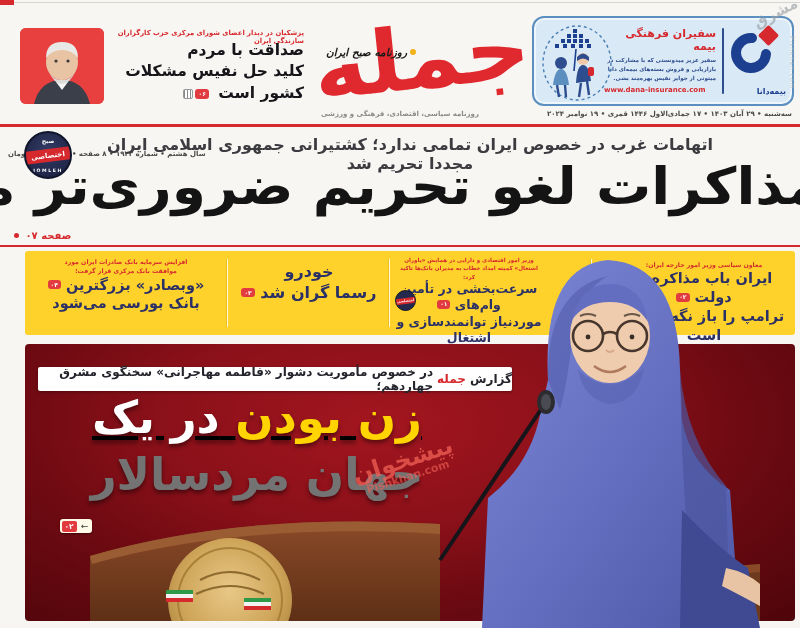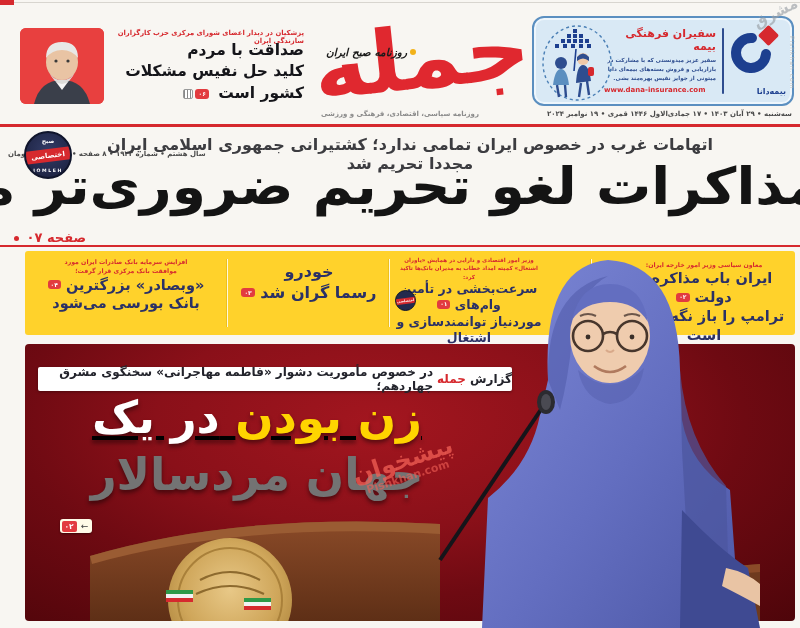--- a/index.html
+++ b/index.html
@@ -60,21 +60,21 @@
     background:radial-gradient(circle at 50% 40%, #333c66 0%, #232a4d 60%, #181e3a 100%);
     border:2px solid #10152c; z-index:9; overflow:hidden; }
   #stamp-top { position:absolute; top:4px; width:100%; text-align:center; font-size:6px; color:#fff; font-weight:700; }
   #stamp-ribbon { position:absolute; top:16px; left:-5px; right:-5px; height:13px; background:#d6292e;
     transform:rotate(-7deg); display:flex; align-items:center; justify-content:center;
     font-size:7px; color:#fff; font-weight:800; }
   #stamp-sub { position:absolute; bottom:4px; width:100%; text-align:center; font-size:4.6px; color:#fff; letter-spacing:1.6px; font-weight:700; }
   #lead-kicker { left:90px; top:135px; width:640px; text-align:center; font-size:16px; font-weight:800; color:#3c3c40; }
   #lead-headline { left:10px; top:151px; width:780px; text-align:center; font-size:51px; font-weight:900;
     color:#141414; letter-spacing:-1px; line-height:1.4; transform:scaleX(1.08); transform-origin:center; white-space:nowrap; }
-  #lead-pageref { left:14px; top:230px; font-size:13px; font-weight:800; color:#d6292e; direction:rtl; }
+  #lead-pageref { left:14px; top:230px; font-size:10px; font-weight:800; color:#d6292e; direction:rtl; }
   #lead-pageref .dot-red { display:inline-block; width:5px; height:5px; border-radius:50%; background:#d6292e; margin-right:3px; vertical-align:1px; }
   #red-rule-2 { left:0; top:245px; width:800px; height:1.5px; background:#d6292e; }
 
   
   #band { left:25px; top:251px; width:770px; height:84px; background:#ffd22b; border-radius:3px; z-index:2; }
   .band-sep { position:absolute; top:8px; bottom:8px; width:1px; background:rgba(255,255,255,.85); box-shadow:-1px 0 0 rgba(200,160,0,.35); }
   #sep-a { right:203px; } 
   #sep-b { right:405px; }
   #sep-c { right:567px; }
   .teaser { position:absolute; direction:rtl; }

